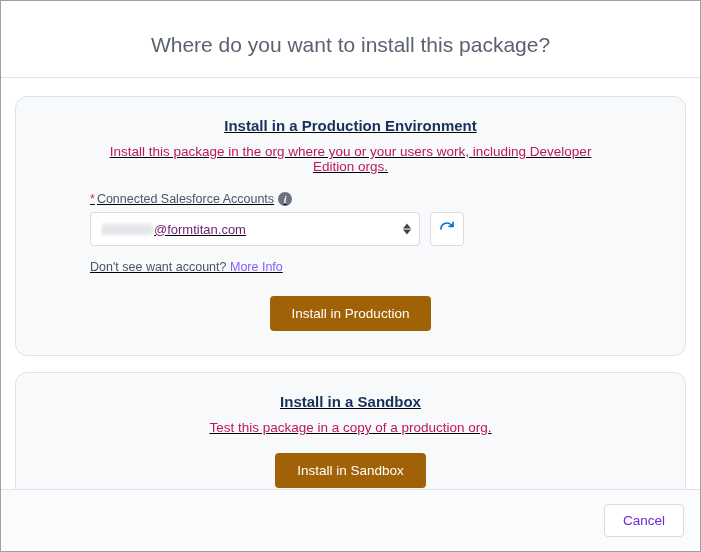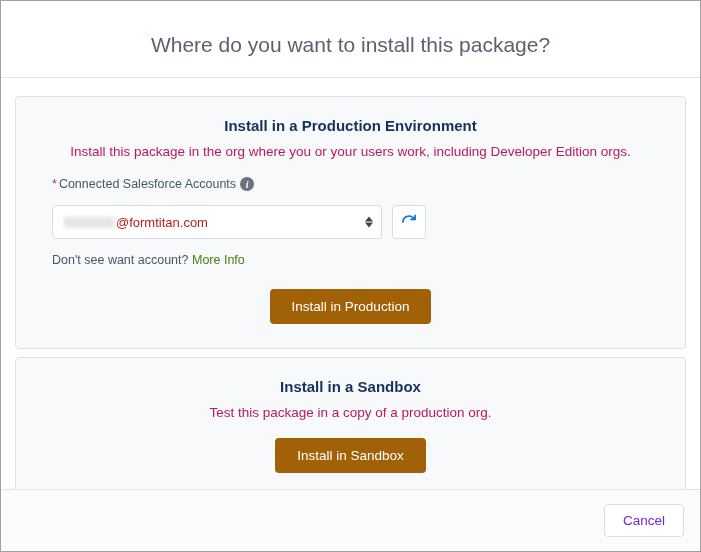--- a/index.html
+++ b/index.html
@@ -24,41 +24,42 @@
       color: #5a6270;
     }
     .body {
       flex: 1;
       padding: 18px 14px;
       overflow: auto;
     }
     .panel {
       background: #f7f9fb;
       border: 1px solid #dde2e8;
-      border-radius: 4px;
-      padding: 20px 36px 24px;
+      border-radius: 12px;
+      padding: 20px 74px 24px;
       text-align: center;
-    }
-    .panel + .panel { margin-top: 8px; }
+      text-decoration: underline;
+    }
+    .panel + .panel { margin-top: 16px; }
     .panel-title {
       font-size: 15px;
       font-weight: 700;
       color: #16325c;
       margin-bottom: 10px;
     }
     .panel-desc {
       font-size: 13.5px;
       color: #be185d;
       margin-bottom: 18px;
     }
     .field-wrap { text-align: left; margin-bottom: 14px; }
     .field-label {
       font-size: 12.5px;
       color: #4a5568;
-      margin-bottom: 14px;
+      margin-bottom: 6px;
       display: flex;
       gap: 4px;
     }
     .req { color: #c23934; margin-right: 2px; }
     .info-icon {
       width: 14px; height: 14px;
       background: #6b7280;
       border-radius: 50%;
       color: #fff;
       font-size: 10px;
@@ -78,21 +79,21 @@
       border: 1px solid #d8dde2;
       border-radius: 4px;
       height: 34px;
       display: flex;
       align-items: center;
       padding: 0 26px 0 10px;
       cursor: pointer;
     }
     .select-value {
       font-size: 13px;
-      color: #b91c1c;
+      color: #701a75;
       white-space: nowrap;
       overflow: hidden;
       display: flex;
       align-items: center;
     }
     .blurred {
       display: inline-block;
       width: 52px; height: 11px;
       background: #e3e5e8;
       filter: blur(2px);
@@ -125,21 +126,21 @@
       cursor: pointer;
       color: #0070d2;
     }
     .hint {
       text-align: left;
       font-size: 12.5px;
       color: #4a5568;
       margin-bottom: 22px;
     }
     .hint a {
-      color: #4d7c0f;
+      color: #8b5cf6;
       text-decoration: none;
       cursor: pointer;
     }
     .btn-primary {
       background: #a16207;
       color: #fff;
       border: none;
       border-radius: 4px;
       padding: 10px 22px;
       font-size: 13.5px;

